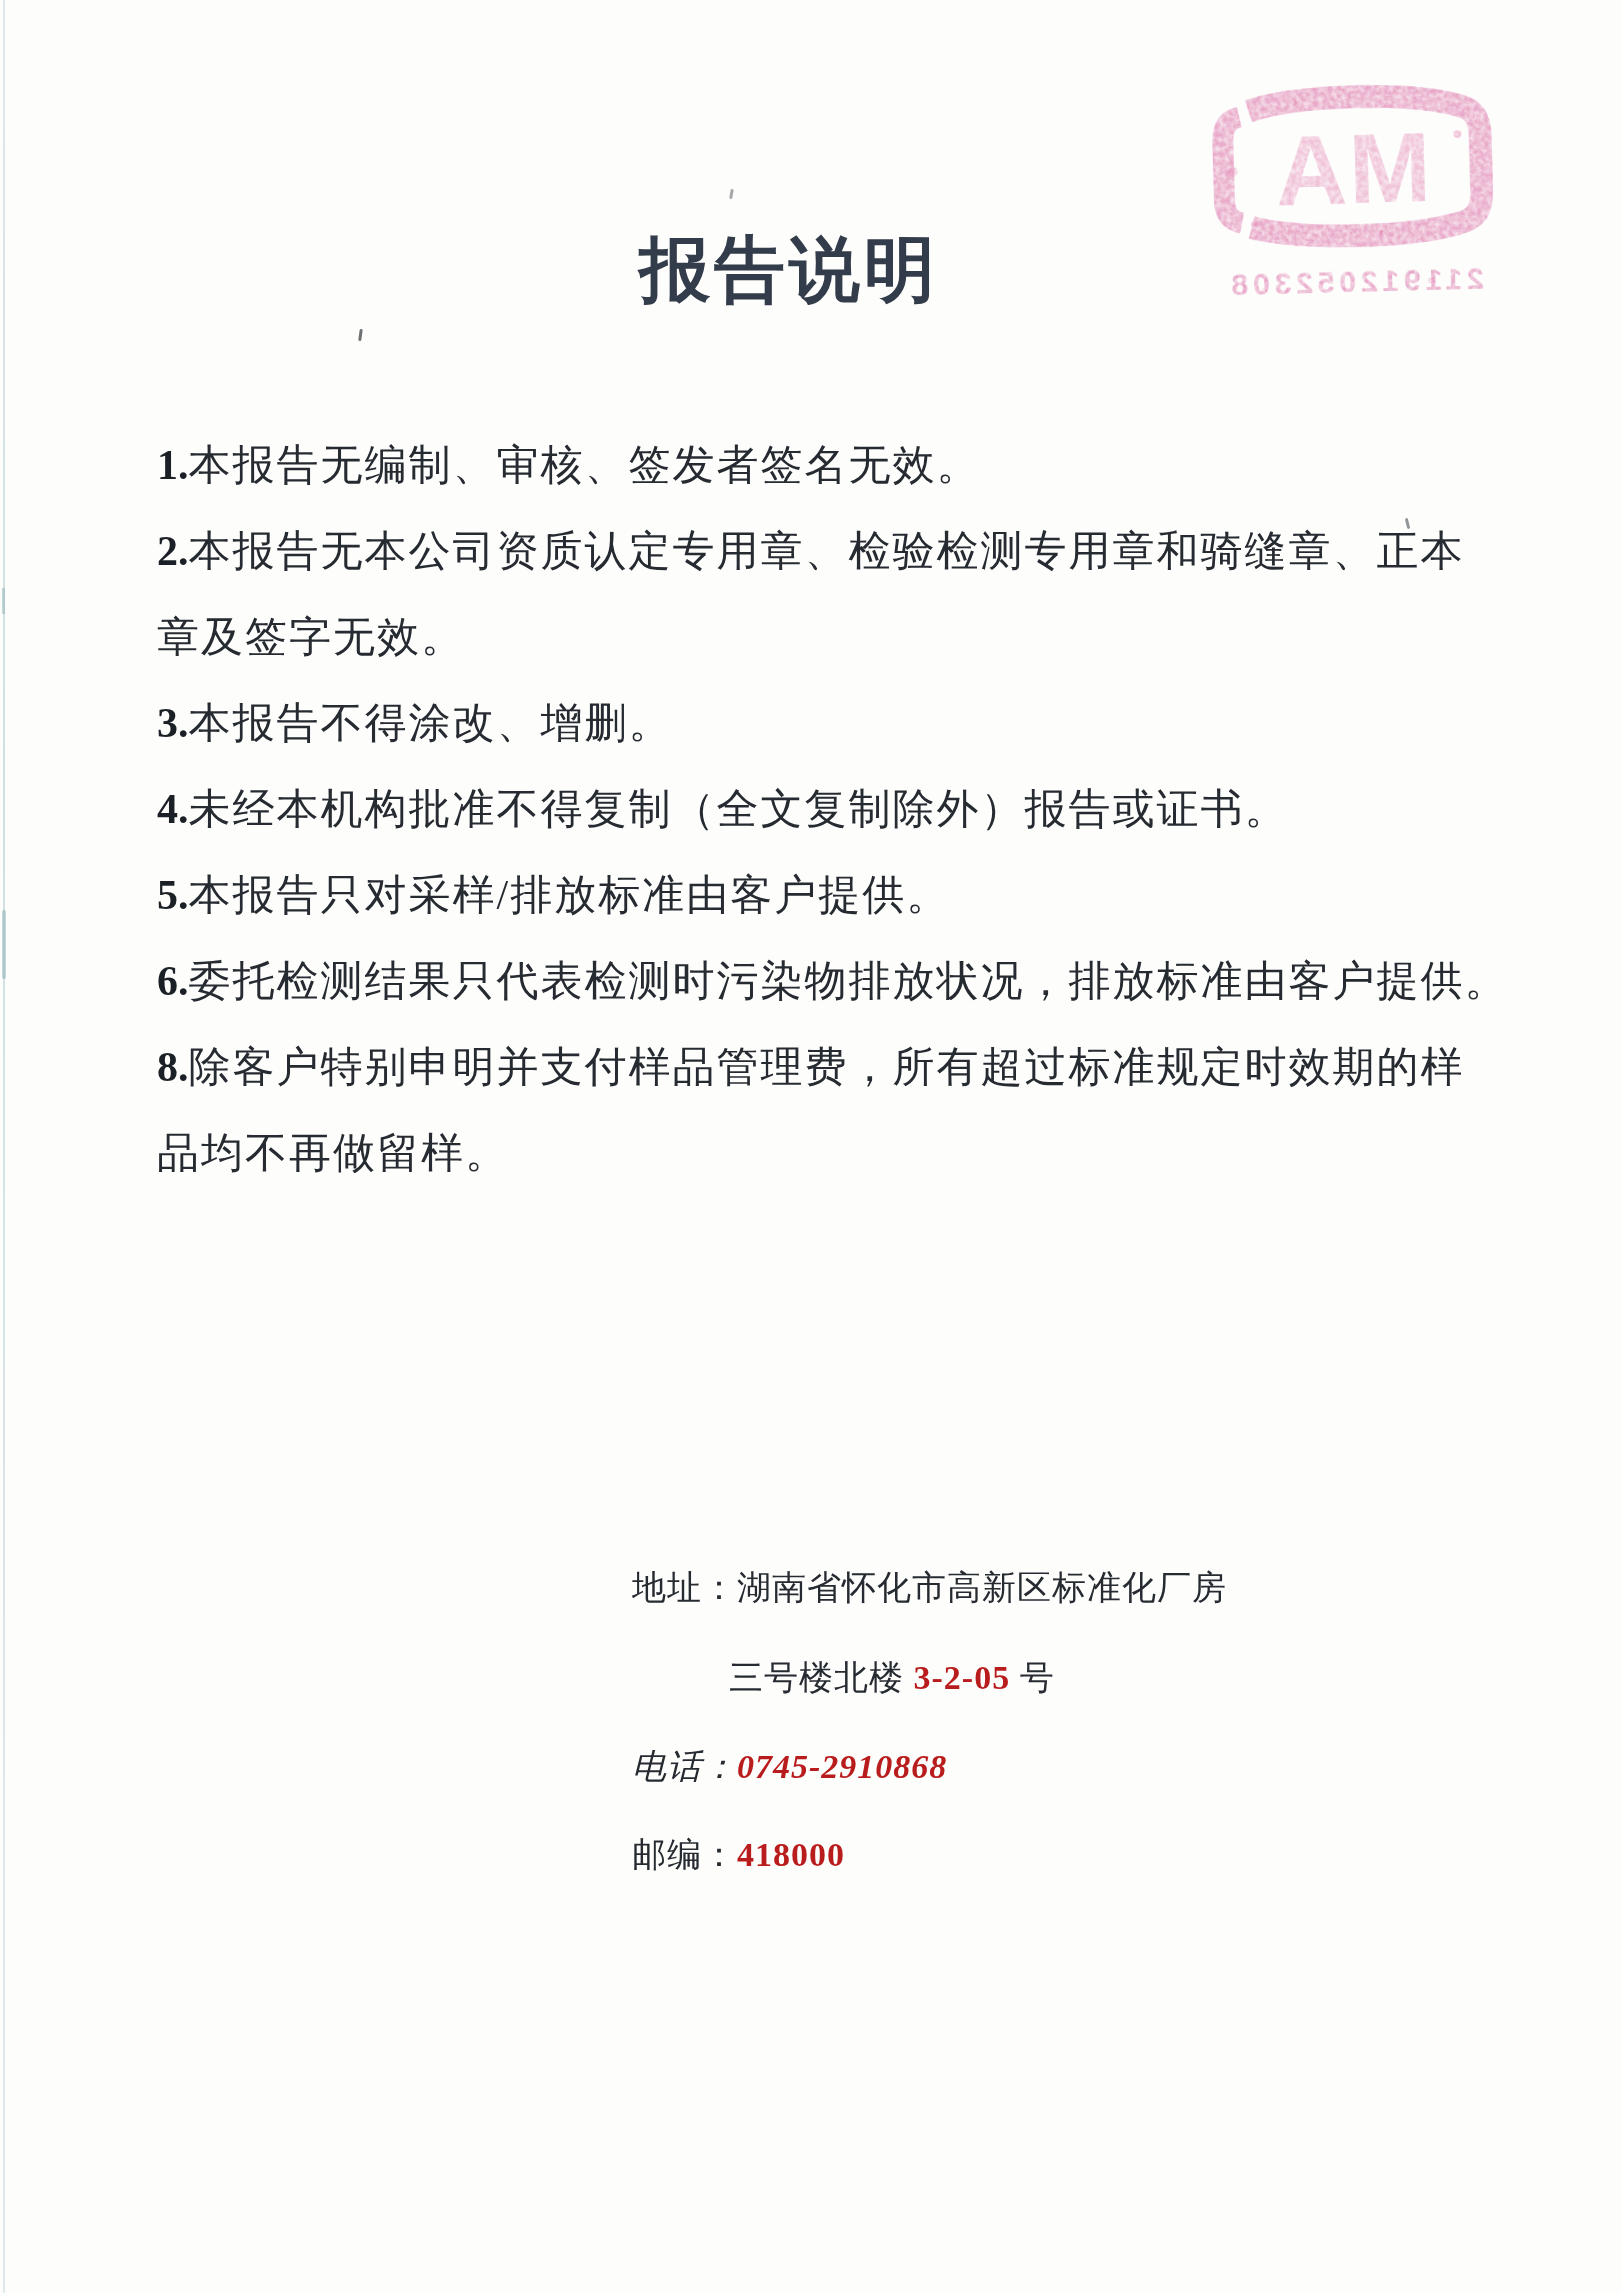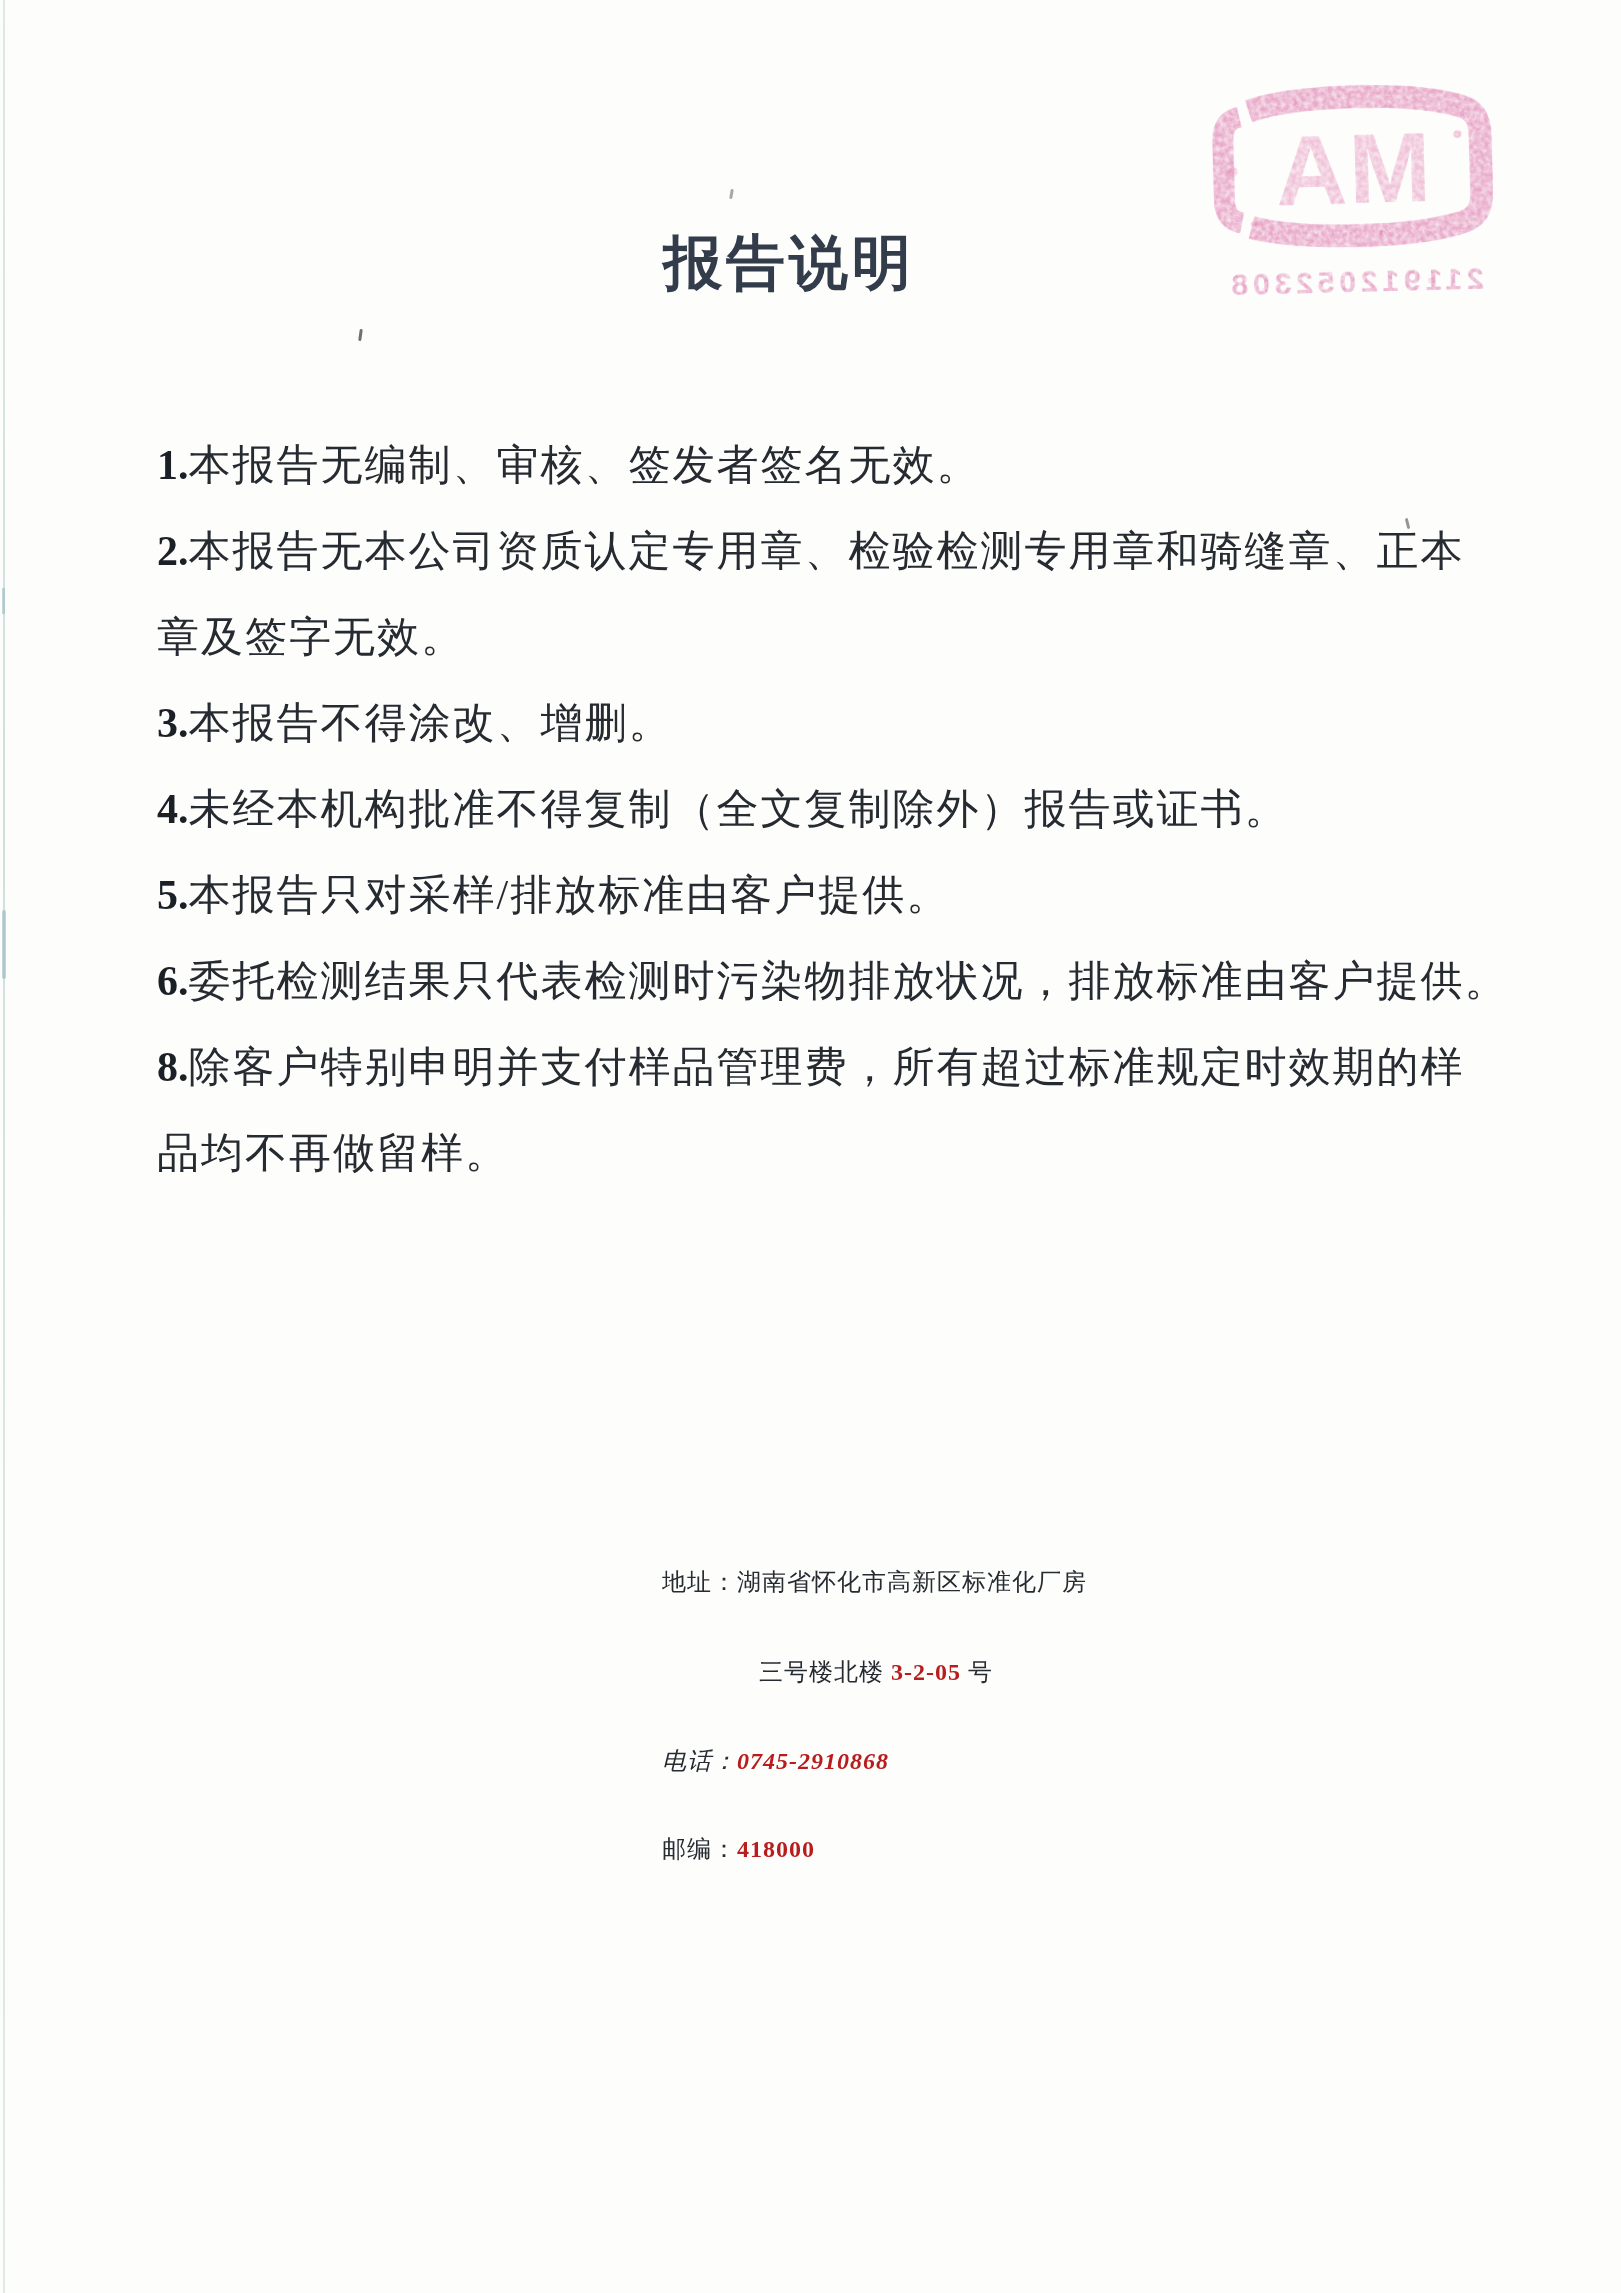--- a/index.html
+++ b/index.html
@@ -13,28 +13,28 @@
     background:linear-gradient(#c6d6d8,#a9c6c8 35%,#b7cfd1 55%,#c9d8da);opacity:.55;}
   .edge-seg1{position:absolute;left:2px;top:910px;width:3.9px;height:69px;background:#7fa9ad;opacity:.45;border-radius:2px;}
   .edge-seg2{position:absolute;left:2px;top:588px;width:2.9px;height:25.5px;background:#8fb3b6;opacity:.5;}
   .speck{position:absolute;background:#3c4147;border-radius:2px;}
   .speck.s1{left:359px;top:329px;width:2.9px;height:11.8px;transform:rotate(8deg);opacity:.75;}
   .speck.s2{left:1406px;top:518px;width:2.9px;height:10.8px;transform:rotate(-14deg);opacity:.55;}
   .speck.s3{left:730px;top:189px;width:2.9px;height:9.8px;transform:rotate(10deg);opacity:.45;}
 
   .title{
     position:absolute;left:0;top:231px;width:1578px;text-align:center;
-    font-size:59px;line-height:1.1;font-weight:bold;letter-spacing:3.9px;color:#333c4a;
+    font-size:71px;line-height:1.1;font-weight:bold;letter-spacing:3.9px;color:#333c4a;
   }
   .notes{position:absolute;left:157px;top:422px;width:1392px;}
   .note{height:86px;line-height:86px;font-size:42px;letter-spacing:2px;
     white-space:nowrap;color:#262b31;}
   .nn{font-weight:bold;letter-spacing:0;color:#1b2026;}
 
-  .footer-line{position:absolute;font-size:24px;letter-spacing:1px;color:#262b31;white-space:nowrap;line-height:1.2;margin-left:30px;}
+  .footer-line{position:absolute;font-size:34px;letter-spacing:1px;color:#262b31;white-space:nowrap;line-height:1.2;}
   .f-addr{left:632px;top:1568px;}
   .f-addr2{left:729px;top:1658px;}
   .f-phone{left:632px;top:1747px;font-style:italic;}
   .f-postal{left:632px;top:1835px;}
   .bd{font-weight:bold;color:#b91c1c;}
 
   .stamp{position:absolute;left:1211px;top:80px;width:284px;height:231px;
     transform:scaleX(-1) rotate(1.5deg);opacity:.85;}
 </style>
 </head>

